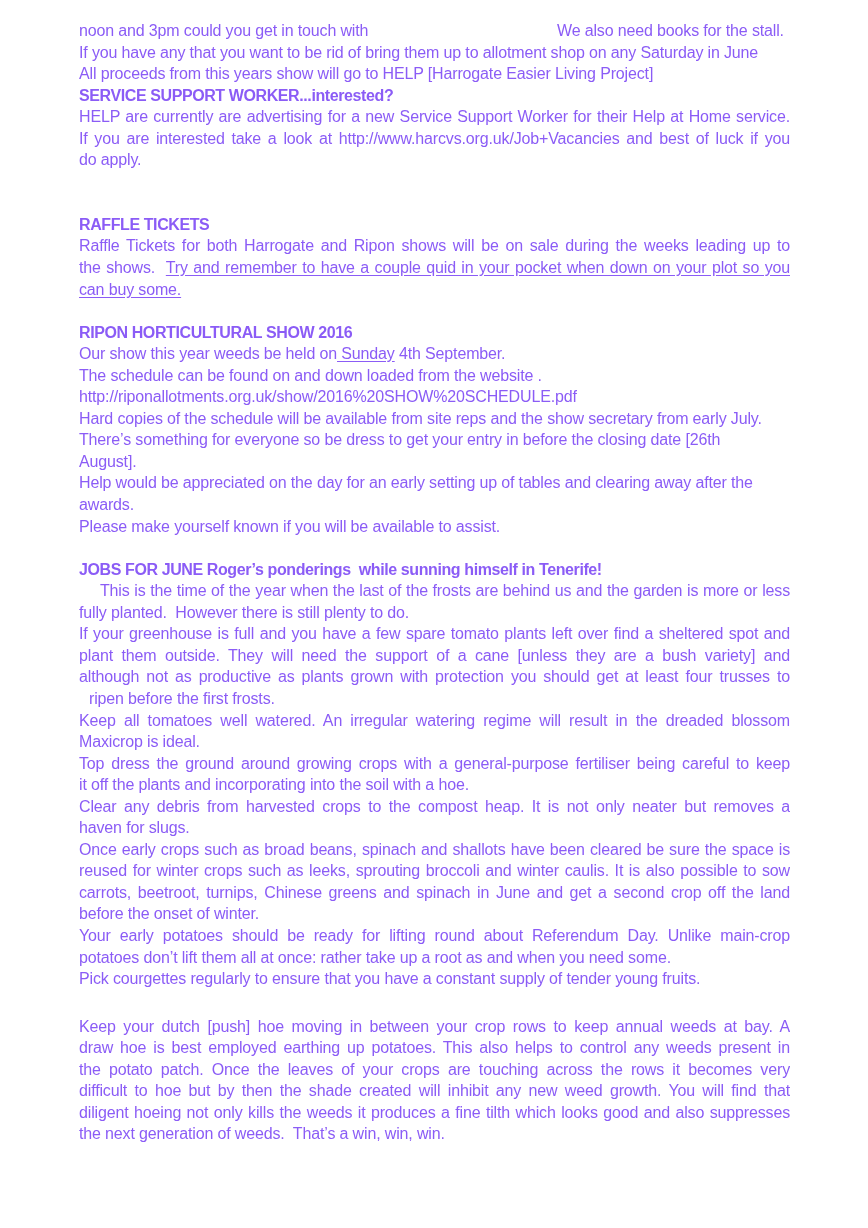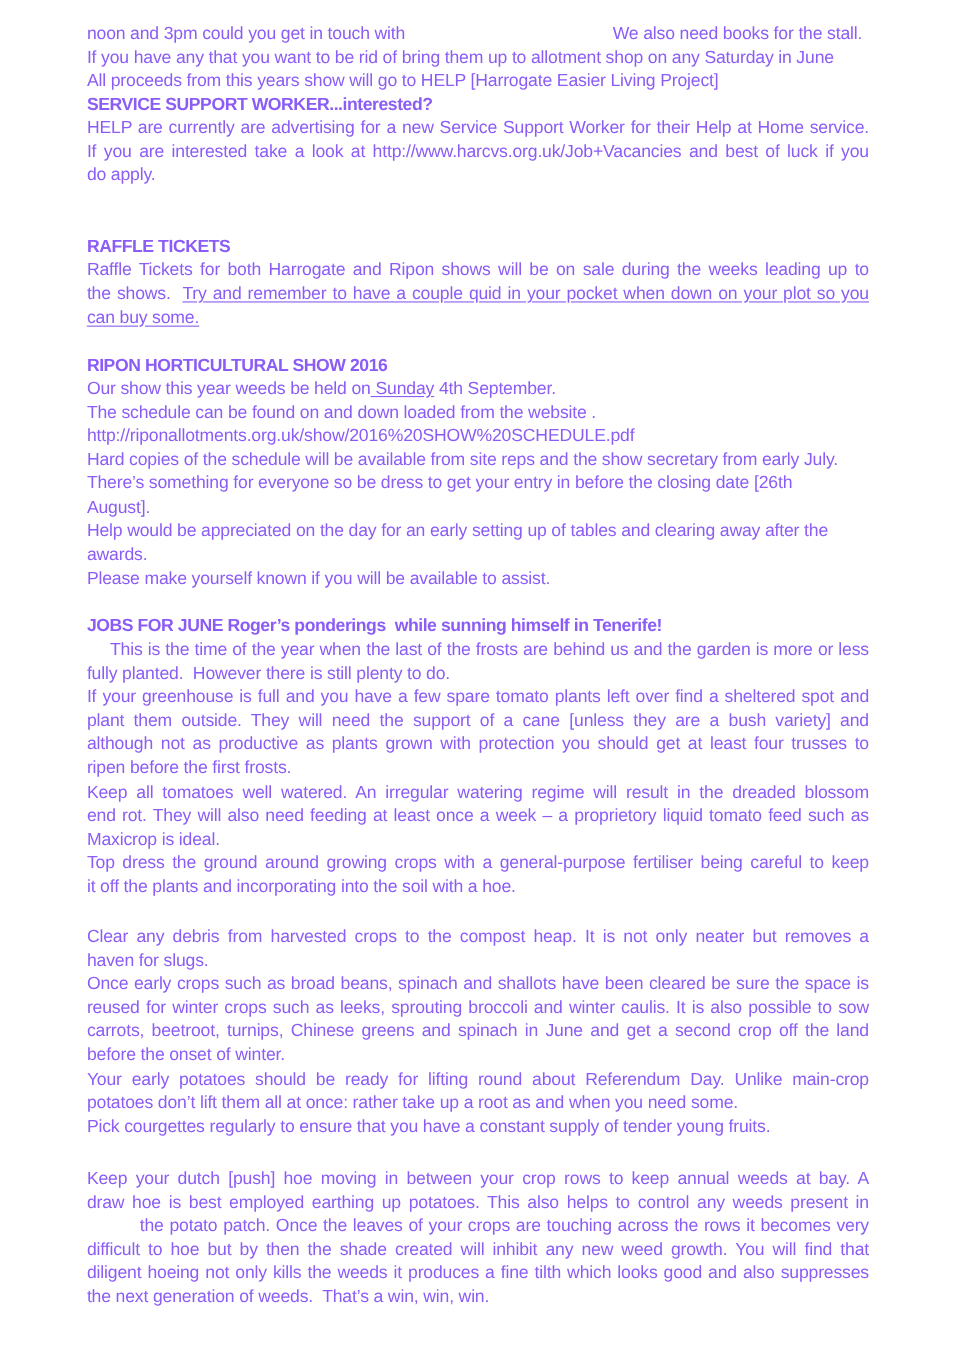--- a/index.html
+++ b/index.html
@@ -67,37 +67,36 @@
   <div class="gap1"></div>
 
   <div class="section">
     <div class="line bold" style="white-space:pre">JOBS FOR JUNE Roger’s ponderings  while sunning himself in Tenerife!</div>
     <div id="jobs-lines">
         <div class="just" style="white-space: normal; margin-left: 21px;">This is the time of the year when the last of the frosts are behind us and the garden is more or less</div>
         <div class="line" style="white-space: pre;">fully planted.  However there is still plenty to do.</div>
         <div class="just" style="white-space: normal;">If your greenhouse is full and you have a few spare tomato plants left over find a sheltered spot and</div>
         <div class="just" style="white-space: normal;">plant them outside.  They will need the support of a cane [unless they are a bush variety] and</div>
         <div class="just" style="white-space: normal;">although not as productive as plants grown with protection you should get at least four trusses to</div>
-        <div class="line" style="white-space: pre;">ripen before the first frosts.</div>
+        <div class="line" style="white-space: pre; margin-left: 10px;">ripen before the first frosts.</div>
         <div class="just" style="white-space: normal;">Keep all tomatoes well watered.  An irregular watering regime will result in the dreaded blossom</div>
-        <div class="just" style="white-space: normal;">end rot.  They will also need feeding at least once a week – a proprietory liquid tomato feed such as</div>
         <div class="line" style="white-space: pre;">Maxicrop is ideal.</div>
         <div class="just" style="white-space: normal;">Top dress the ground around growing crops with a general-purpose fertiliser being careful to keep</div>
         <div class="line" style="white-space: pre;">it off the plants and incorporating into the soil with a hoe.</div>
-        <div class="just" style="white-space: normal; margin-top: 24px;">Clear any debris from harvested crops to the compost heap. It is not only neater but removes a</div>
+        <div class="just" style="white-space: normal;">Clear any debris from harvested crops to the compost heap. It is not only neater but removes a</div>
         <div class="line" style="white-space: pre;">haven for slugs.</div>
         <div class="just" style="white-space: normal;">Once early crops such as broad beans, spinach and shallots have been cleared be sure the space is</div>
         <div class="just" style="white-space: normal;">reused for winter crops such as leeks, sprouting broccoli and winter caulis.  It is also possible to sow</div>
         <div class="just" style="white-space: normal;">carrots, beetroot, turnips, Chinese greens and spinach in June and get a second crop off the land</div>
         <div class="line" style="white-space: pre;">before the onset of winter.</div>
         <div class="just" style="white-space: normal;">Your early potatoes should be ready for lifting round about Referendum Day.  Unlike main-crop</div>
         <div class="line" style="white-space: pre;">potatoes don’t lift them all at once: rather take up a root as and when you need some.</div>
         <div class="line" style="white-space: pre;">Pick courgettes regularly to ensure that you have a constant supply of tender young fruits.</div>
         <div class="just" style="white-space: normal; margin-top: 26px;">Keep your dutch [push] hoe moving in between your crop rows to keep annual weeds at bay.  A</div>
         <div class="just" style="white-space: normal;">draw hoe is best employed earthing up potatoes.  This also helps to control any weeds present in</div>
-        <div class="just" style="white-space: normal; margin-left: 48px;">the potato patch.  Once the leaves of your crops are touching across the rows it becomes very</div>
+        <div class="just" style="white-space: normal;">the potato patch.  Once the leaves of your crops are touching across the rows it becomes very</div>
         <div class="just" style="white-space: normal;">difficult to hoe but by then the shade created will inhibit any new weed growth. You will find that</div>
         <div class="just" style="white-space: normal;">diligent hoeing not only kills the weeds it produces a fine tilth which looks good and also suppresses</div>
         <div class="line" style="white-space: pre;">the next generation of weeds.  That’s a win, win, win.</div>
       </div>
   </div>
 
 </div>
 
 </body></html>

